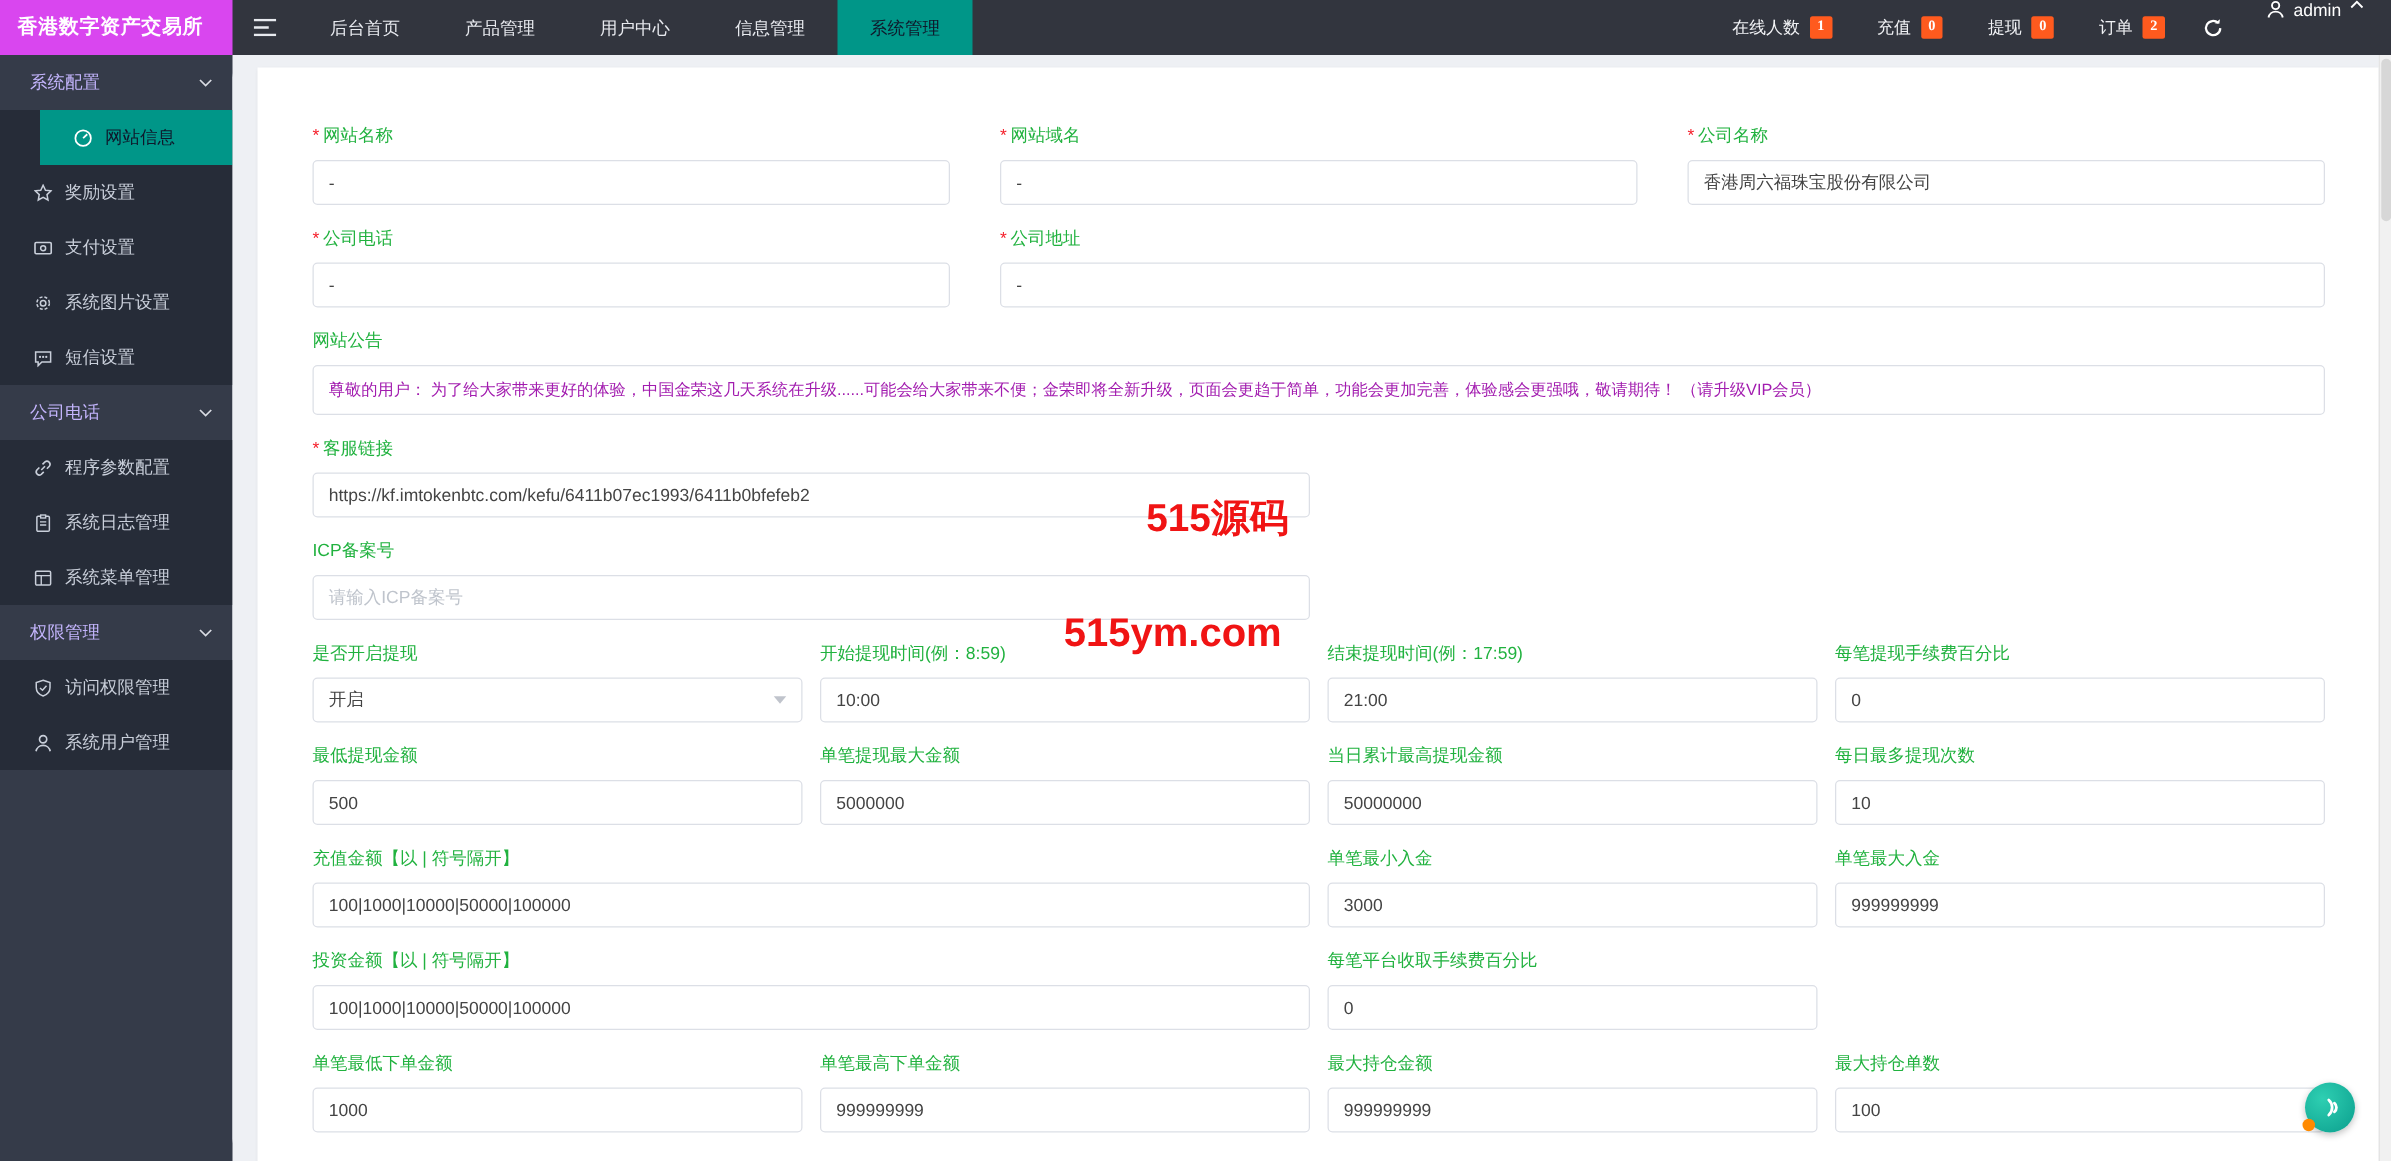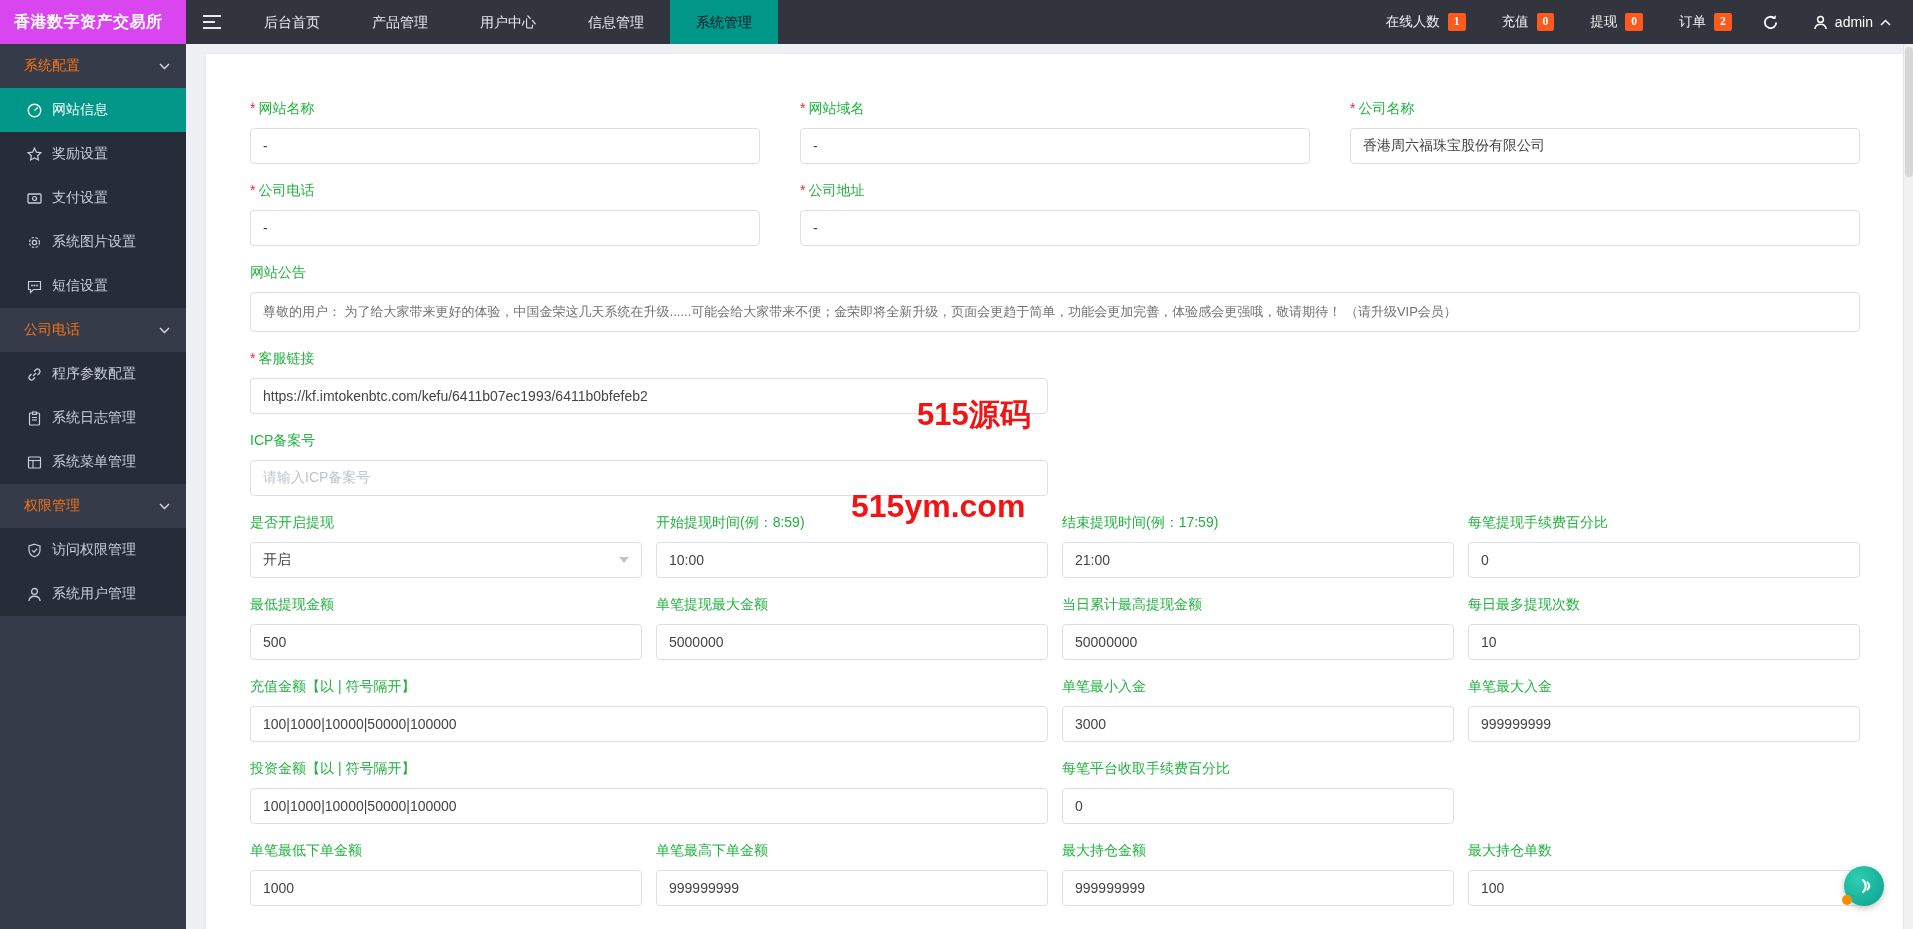--- a/index.html
+++ b/index.html
@@ -15,49 +15,49 @@
   .hamburger { width:52px; display:flex; align-items:center; justify-content:center; cursor:pointer; }
   .nav { display:flex; }
   .nav-item { line-height:44px; padding:0 26px; color:#e8eaef; font-size:14px; cursor:pointer; white-space:nowrap; }
   .nav-item.active { background:#009688; color:#0f172a; }
   .tspacer { flex:1; }
   .stats { display:flex; align-items:center; gap:36px; margin-right:30px; }
   .stat { display:flex; align-items:center; color:#f2f3f6; font-size:13.5px; cursor:pointer; white-space:nowrap;font-family:Liberation Serif, serif; }
   .badge { background:#ff5a1e; color:#fff; font-size:11.5px; line-height:1;
     padding:3px 6px; border-radius:2px; margin-left:8px; font-weight:bold; }
   .refresh { display:flex; align-items:center; margin-right:34px; cursor:pointer; }
-  .userbox { display:flex; align-items:center; gap:7px; margin-right:22px; color:#fff; font-size:14px; cursor:pointer; }
+  .userbox { display:flex; gap:7px; margin-right:22px; color:#fff; font-size:14px; cursor:pointer; }
 
   
   .sidebar { position:absolute; left:0; top:44px; width:186px; height:885px; background:#353b49; }
   .group-header { height:44px; display:flex; align-items:center; padding:0 16px 0 24px;
-    color:#f97316; font-size:14px; cursor:pointer; }
+    color:#c4b5fd; font-size:14px; cursor:pointer; }
   .group-header .chev { margin-left:auto; }
   .group-items { background:#262c38; }
   .side-item { height:44px; display:flex; align-items:center; gap:10px; padding-left:27px;
     color:#c9cfda; font-size:14px; cursor:pointer; }
-  .side-item.active { background:#009688; color:#ffffff; }
+  .side-item.active { background:#009688; color:#0f172a;margin-left:32px; }
   .side-item svg { flex:0 0 auto; }
 
   
   .main { position:absolute; left:186px; top:44px; width:1727px; height:885px; background:#eef0f4;border-radius:18px; }
   .card { position:absolute; left:20px; top:10px; width:1697px; height:920px;
     background:#ffffff; box-shadow:0 1px 3px rgba(0,0,0,.08); padding:46px 43px 0 44px; }
 
   .frow { display:flex; margin-bottom:18px; }
   .g40 { gap:40px; } .g14 { gap:14px; }
   .field { display:flex; flex-direction:column; }
   .w510 { width:510px; } .w1060 { width:1060px; } .w1610 { width:1610px; }
   .w798 { width:798px; } .w392 { width:392px; }
   .flabel { height:20px; margin-bottom:8px; font-size:14px; color:#21b23f; white-space:nowrap; }
   .req { color:#f5222d; margin-right:3px; font-size:14px; vertical-align:top; }
   .fbox { height:36px; border:1px solid #dcdfe6; border-radius:4px; background:#fff;
     display:flex; align-items:center; padding:0 12px; font-size:14px; color:#444;
     white-space:nowrap; overflow:hidden; cursor:text; }
-  .fbox.tall { height:40px; font-size:13px; color:#737373; }
+  .fbox.tall { height:40px; font-size:13px; color:#a21caf; }
   .fbox .ph { color:#bfc4cc; }
   .fbox.select { cursor:pointer; justify-content:space-between; }
   .caret { width:0; height:0; border-left:5px solid transparent; border-right:5px solid transparent;
     border-top:6px solid #c0c4cc; }
 
   
   .wm { position:absolute; color:#f01414; font-weight:bold; z-index:3; white-space:nowrap; }
   .wm1 { left:731px; top:350px; font-size:31px; }
   .wm2 { left:665px; top:444px; font-size:32px; }
 

